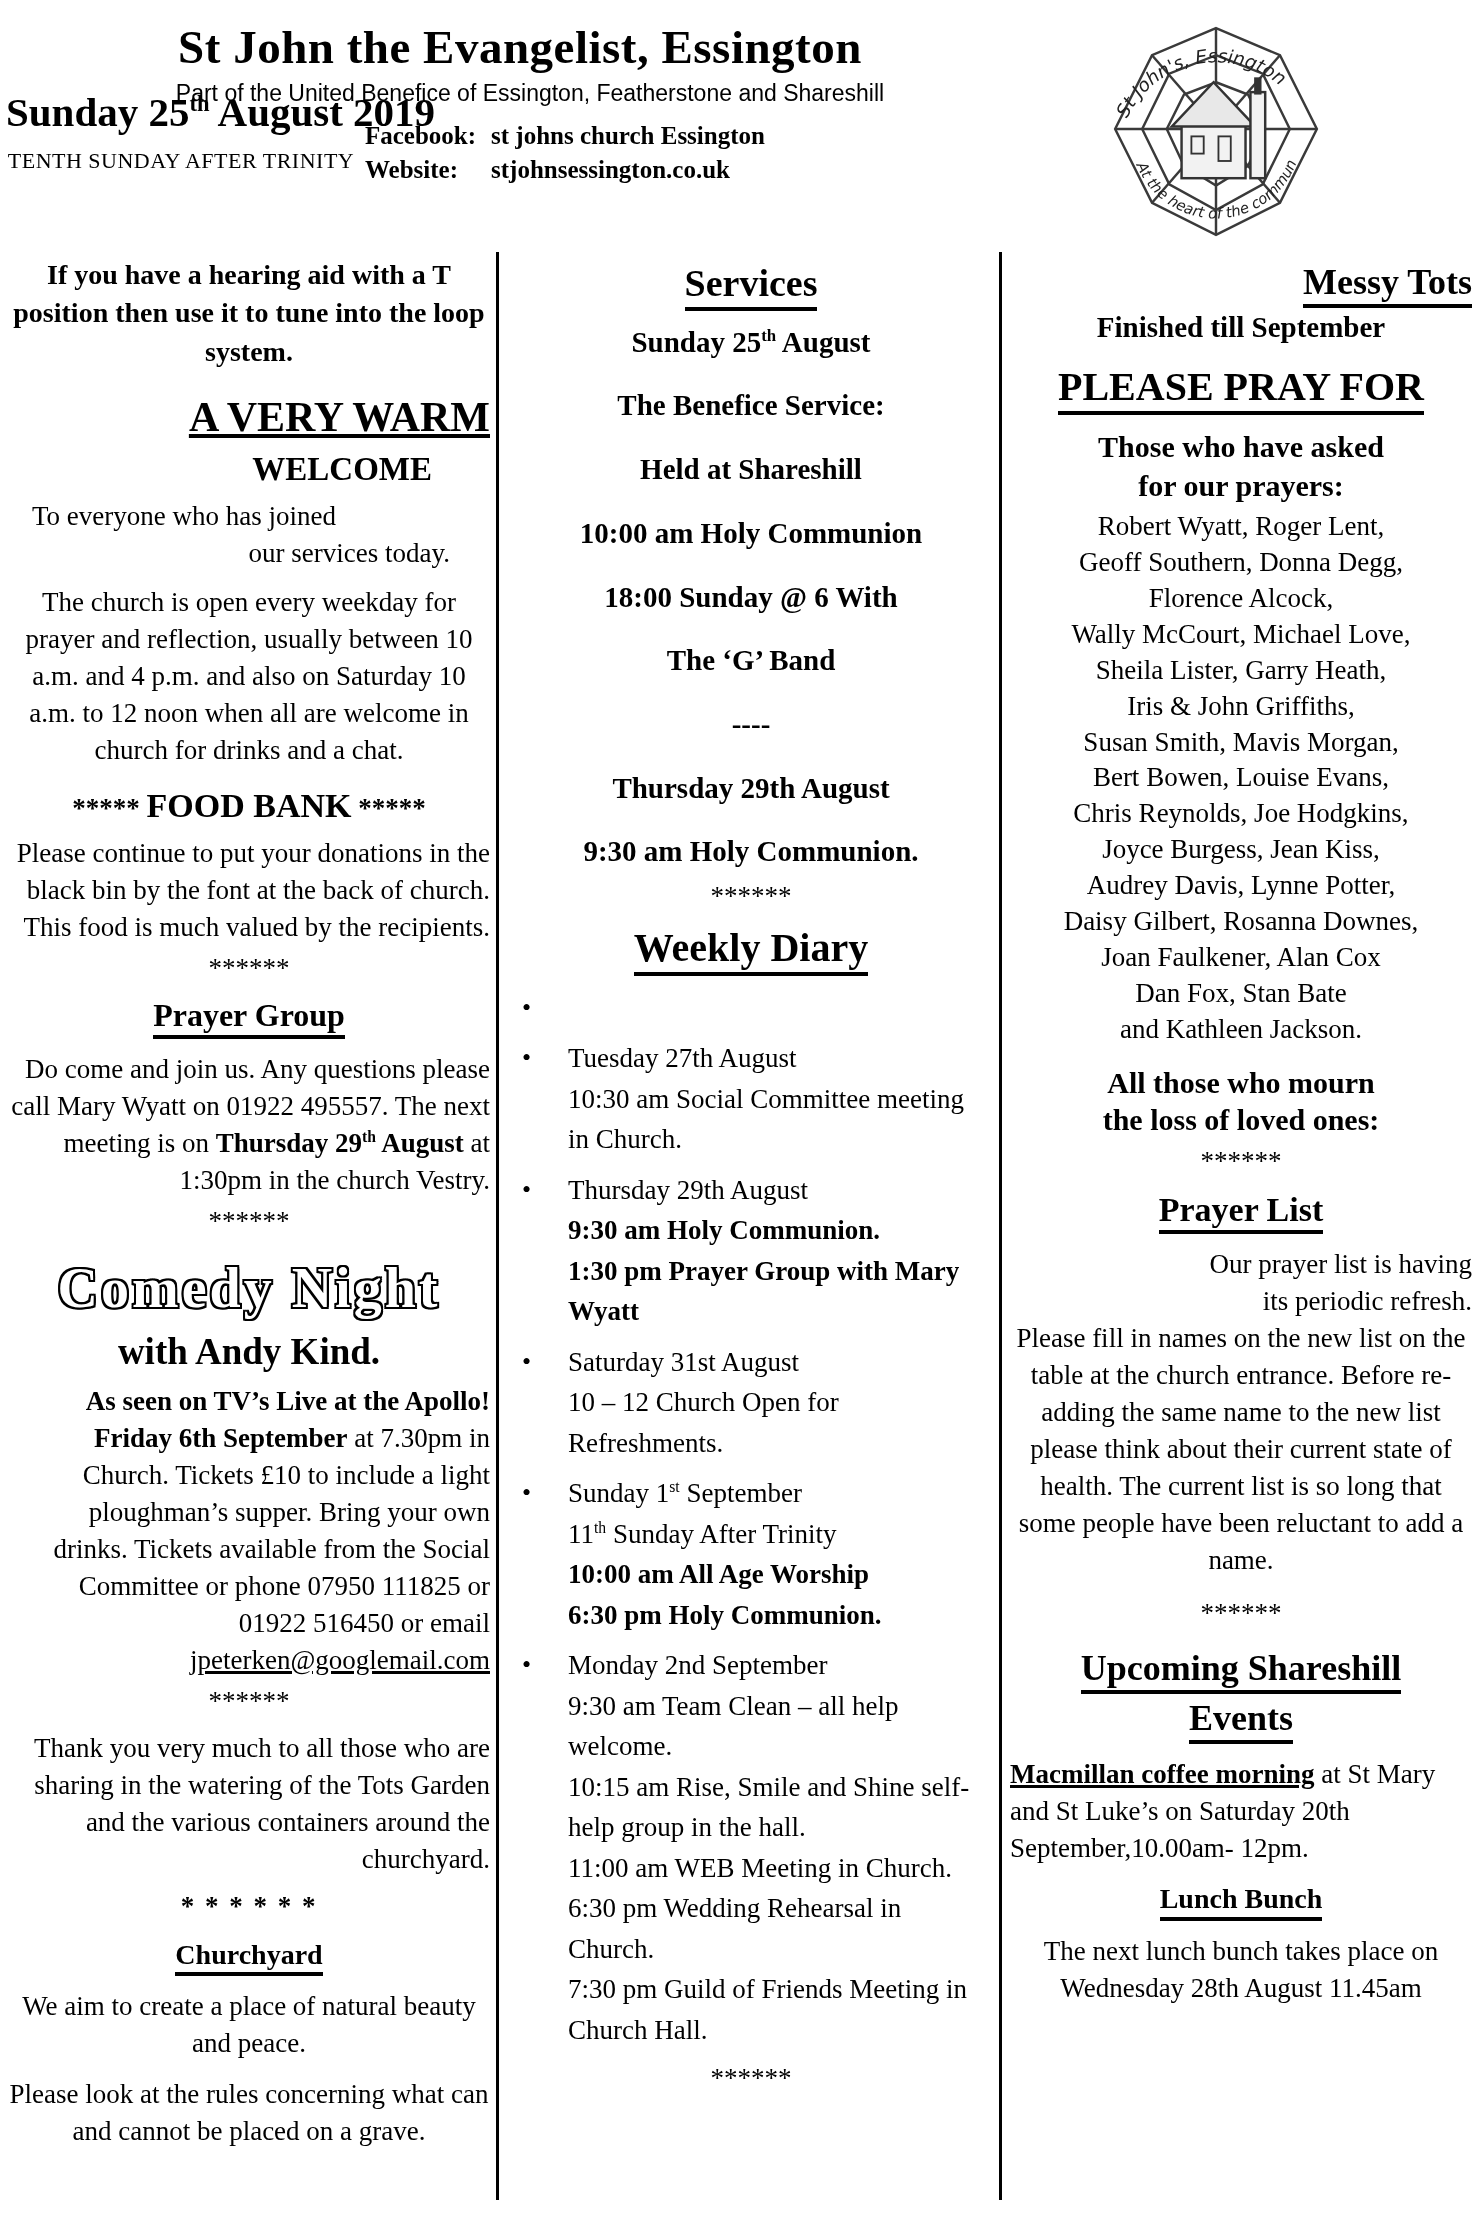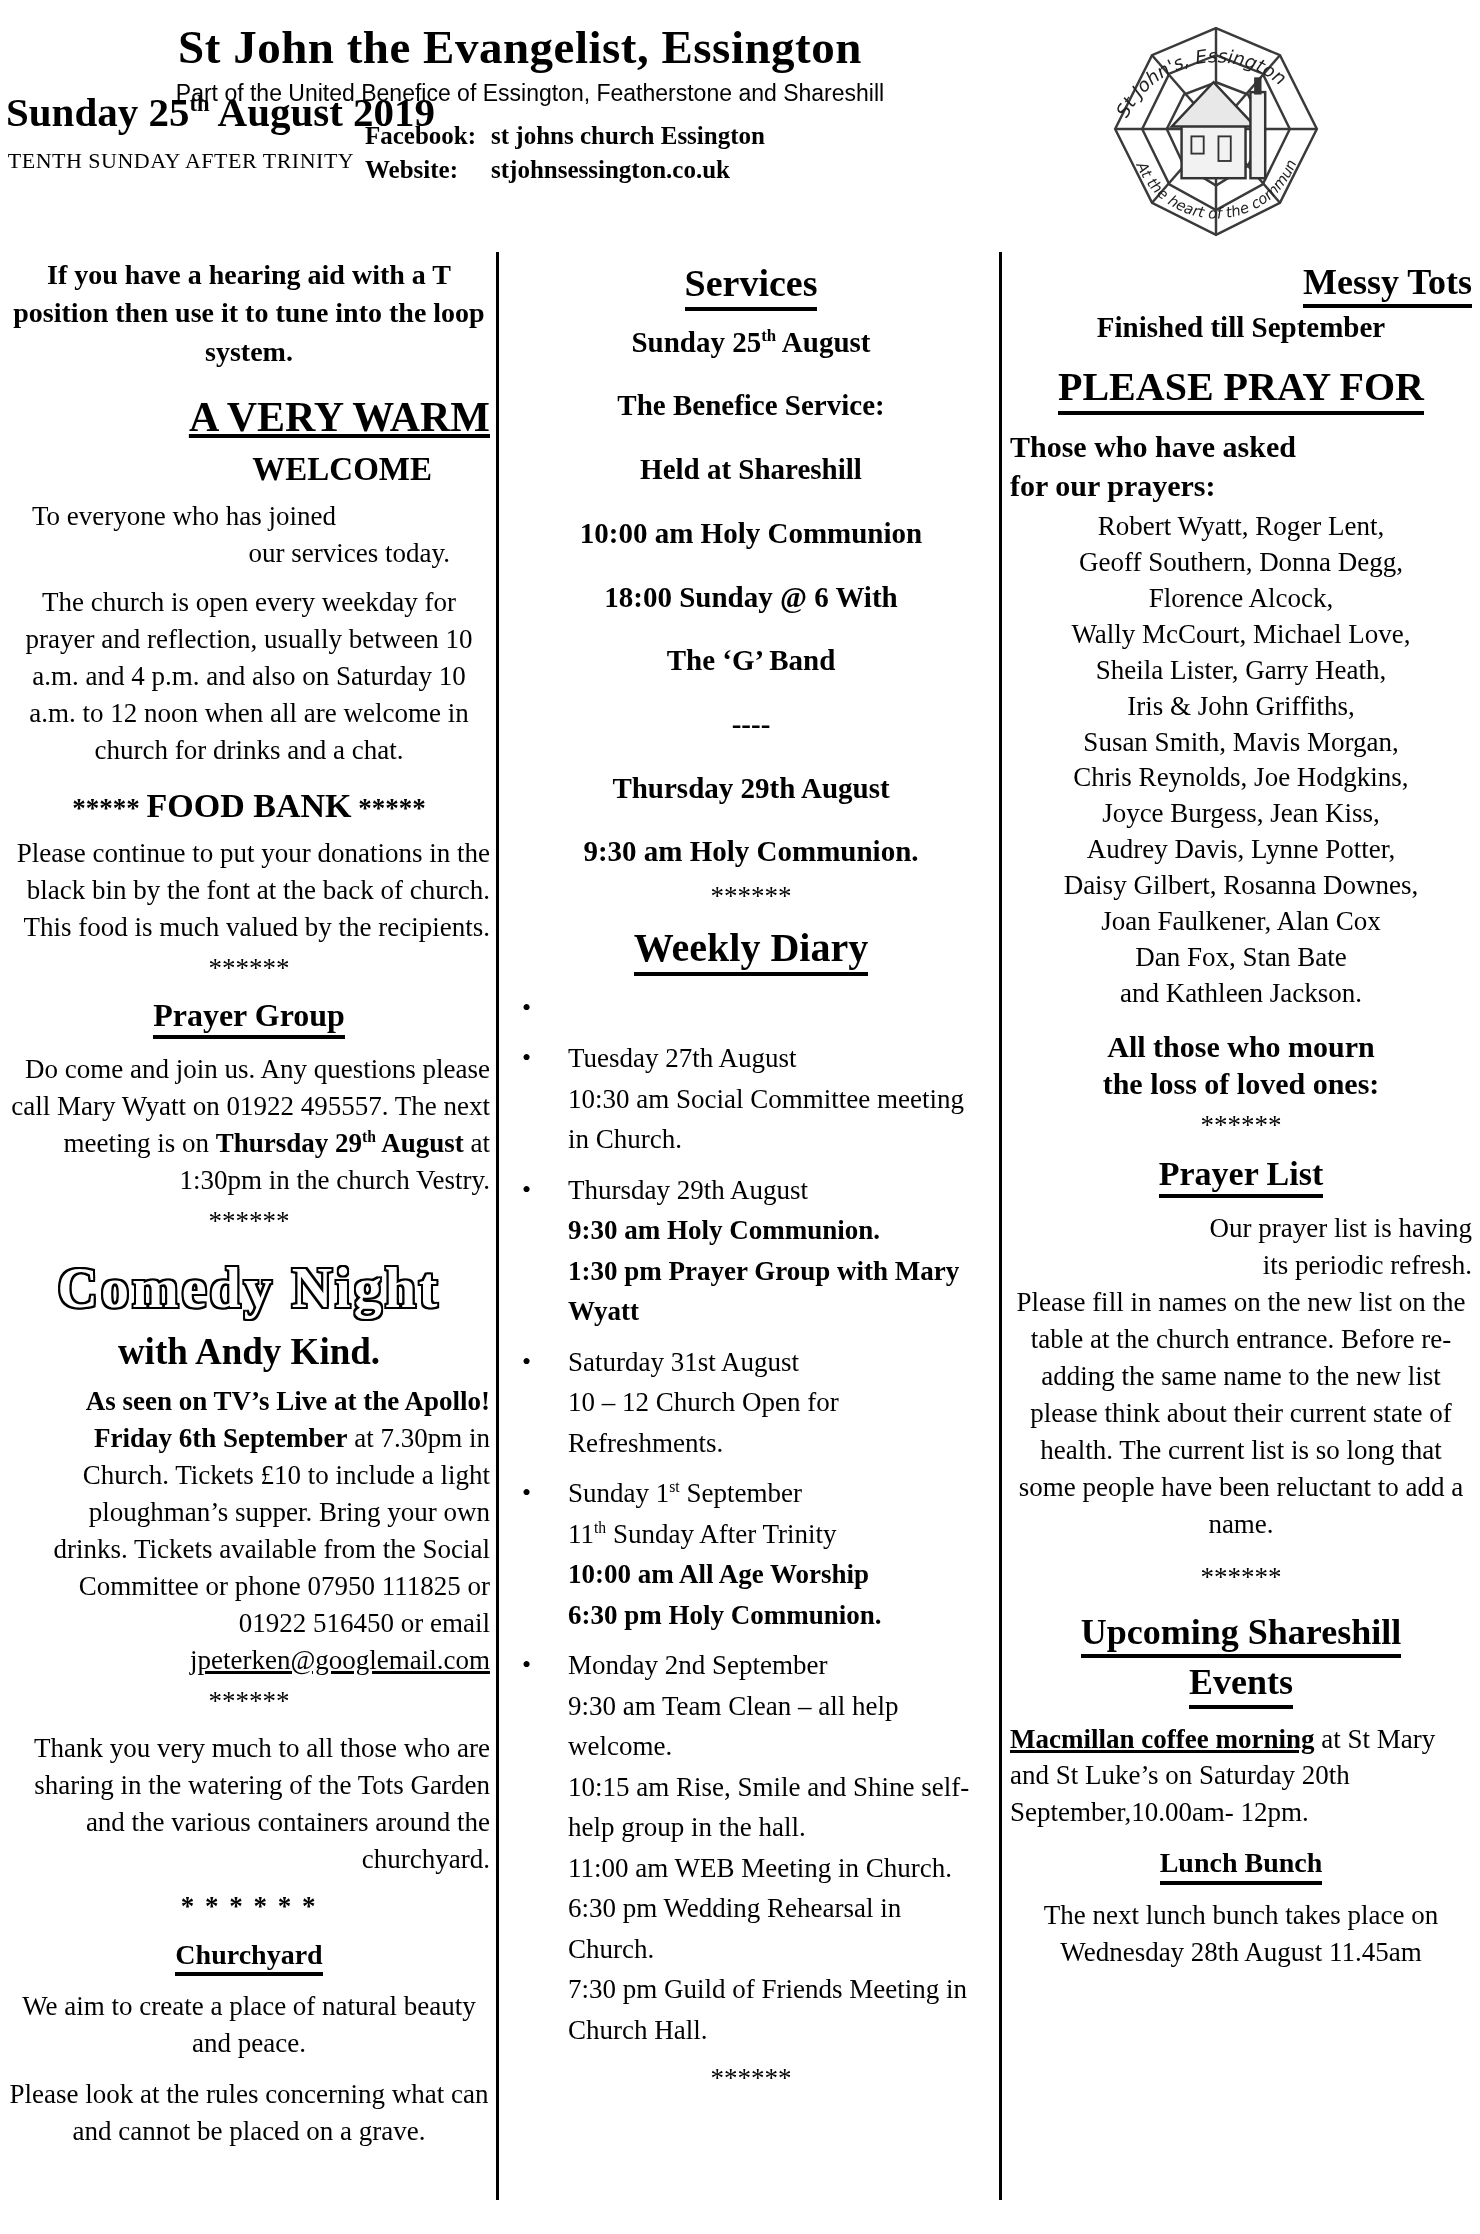--- a/index.html
+++ b/index.html
@@ -67,21 +67,21 @@
   .comedy-sub{text-align:center;font-size:37px;font-weight:bold;margin-bottom:6px;}
   .email-link{text-decoration:underline;text-decoration-thickness:3px;font-weight:normal;}
   
   .svc-line{text-align:center;font-size:29px;font-weight:bold;margin-bottom:24px;}
   .diary-item{display:flex;margin-bottom:10px;}
   .bullet{flex:0 0 46px;padding-left:10px;font-size:26px;line-height:1.55;}
   .diary-body{flex:1;line-height:1.5;}
   
   .names div{line-height:1.33;}
   .mourn{font-size:30px;font-weight:bold;text-align:center;line-height:1.25;margin-top:16px;}
-  .pray-sub{font-size:30px;font-weight:bold;line-height:1.3;margin-bottom:4px;}
+  .pray-sub{font-size:30px;font-weight:bold;text-align:center;line-height:1.3;margin-bottom:4px;}
   .finished{font-size:29px;font-weight:bold;text-align:center;margin-bottom:16px;}
   .upc-heading{display:block;}
   .inline-underline{font-weight:bold;text-decoration:underline;text-decoration-thickness:3px;}
   .mb0{margin-bottom:0;text-align:right;} .mb6{margin-bottom:6px;}
   .mt10{margin-top:10px;} .mt16{margin-top:16px;}
 </style>
 </head>
 <body>
 
 <div class="page">
@@ -268,20 +268,21 @@
       <div>for our prayers:</div>
     </div>
     <div class="names center">
       <div>Robert Wyatt, Roger Lent,</div>
       <div>Geoff Southern, Donna Degg,</div>
       <div>Florence Alcock,</div>
       <div>Wally McCourt, Michael Love,</div>
       <div>Sheila Lister, Garry Heath,</div>
       <div>Iris &amp; John Griffiths,</div>
       <div>Susan Smith, Mavis Morgan,</div>
+      <div>Bert Bowen, Louise Evans,</div>
       <div>Chris Reynolds, Joe Hodgkins,</div>
       <div>Joyce Burgess, Jean Kiss,</div>
       <div>Audrey Davis, Lynne Potter,</div>
       <div>Daisy Gilbert, Rosanna Downes,</div>
       <div>Joan Faulkener, Alan Cox</div>
       <div>Dan Fox, Stan Bate</div>
       <div>and Kathleen Jackson.</div>
     </div>
 
     <div class="mourn">

